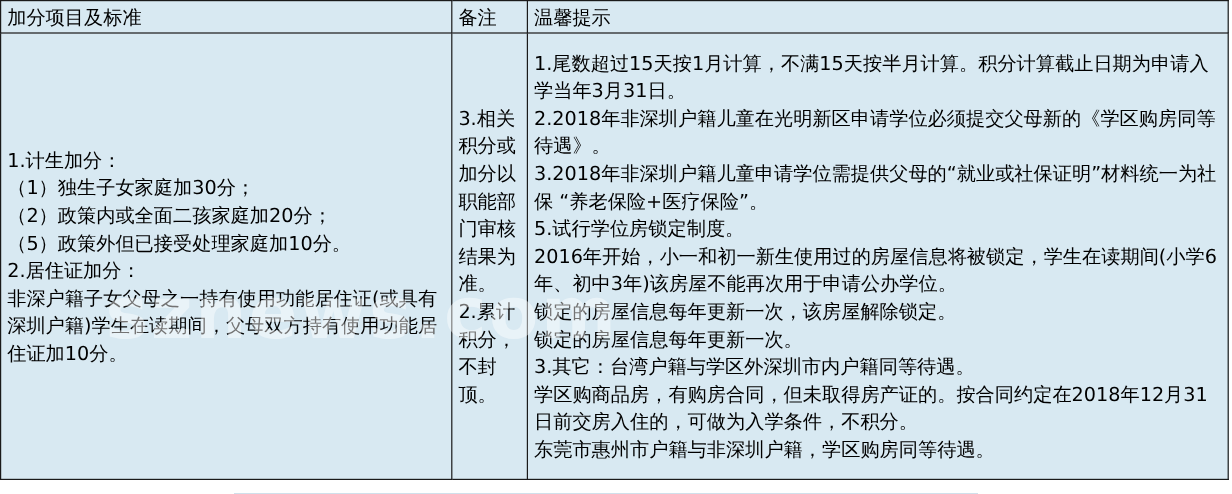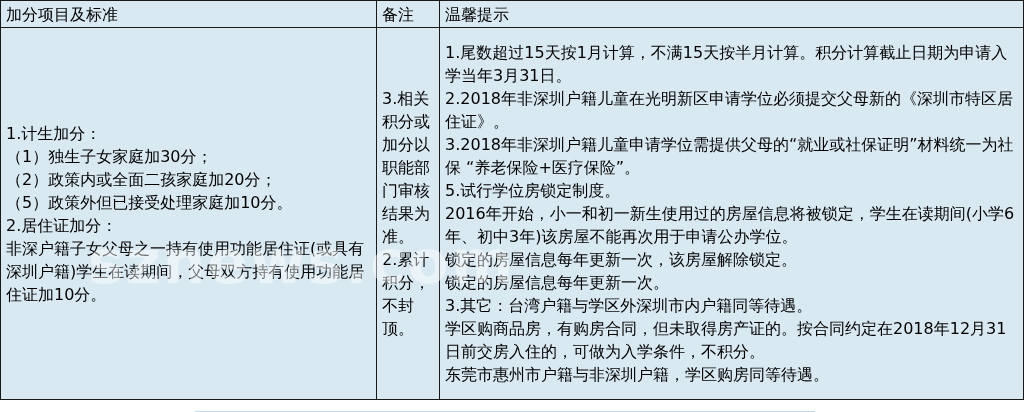--- a/index.html
+++ b/index.html
@@ -122,21 +122,21 @@
             <div class="para">（5）政策外但已接受处理家庭加10分。</div>
             <div class="para">2.居住证加分：</div>
             <div class="para">非深户籍子女父母之一持有使用功能居住证(或具有深圳户籍)学生在读期间，父母双方持有使用功能居住证加10分。</div>
           </td>
         <td class="cell-remarks">
             <div class="para">3.相关积分或加分以职能部门审核结果为准。</div>
             <div class="para">2.累计积分，不封顶。</div>
           </td>
         <td class="cell-tips">
             <div class="para">1.尾数超过15天按1月计算，不满15天按半月计算。积分计算截止日期为申请入学当年3月31日。</div>
-            <div class="para">2.2018年非深圳户籍儿童在光明新区申请学位必须提交父母新的《深圳市特区居住证》。</div>
+            <div class="para">2.2018年非深圳户籍儿童在光明新区申请学位必须提交父母新的《学区购房同等待遇》。</div>
             <div class="para">3.2018年非深圳户籍儿童申请学位需提供父母的“就业或社保证明”材料统一为社保 “养老保险+医疗保险”。</div>
             <div class="para">5.试行学位房锁定制度。</div>
             <div class="para">2016年开始，小一和初一新生使用过的房屋信息将被锁定，学生在读期间(小学6年、初中3年)该房屋不能再次用于申请公办学位。</div>
             <div class="para">锁定的房屋信息每年更新一次，该房屋解除锁定。</div>
             <div class="para">锁定的房屋信息每年更新一次。</div>
             <div class="para">3.其它：台湾户籍与学区外深圳市内户籍同等待遇。</div>
             <div class="para">学区购商品房，有购房合同，但未取得房产证的。按合同约定在2018年12月31日前交房入住的，可做为入学条件，不积分。</div>
             <div class="para">东莞市惠州市户籍与非深圳户籍，学区购房同等待遇。</div>
           </td>
       </tr>

